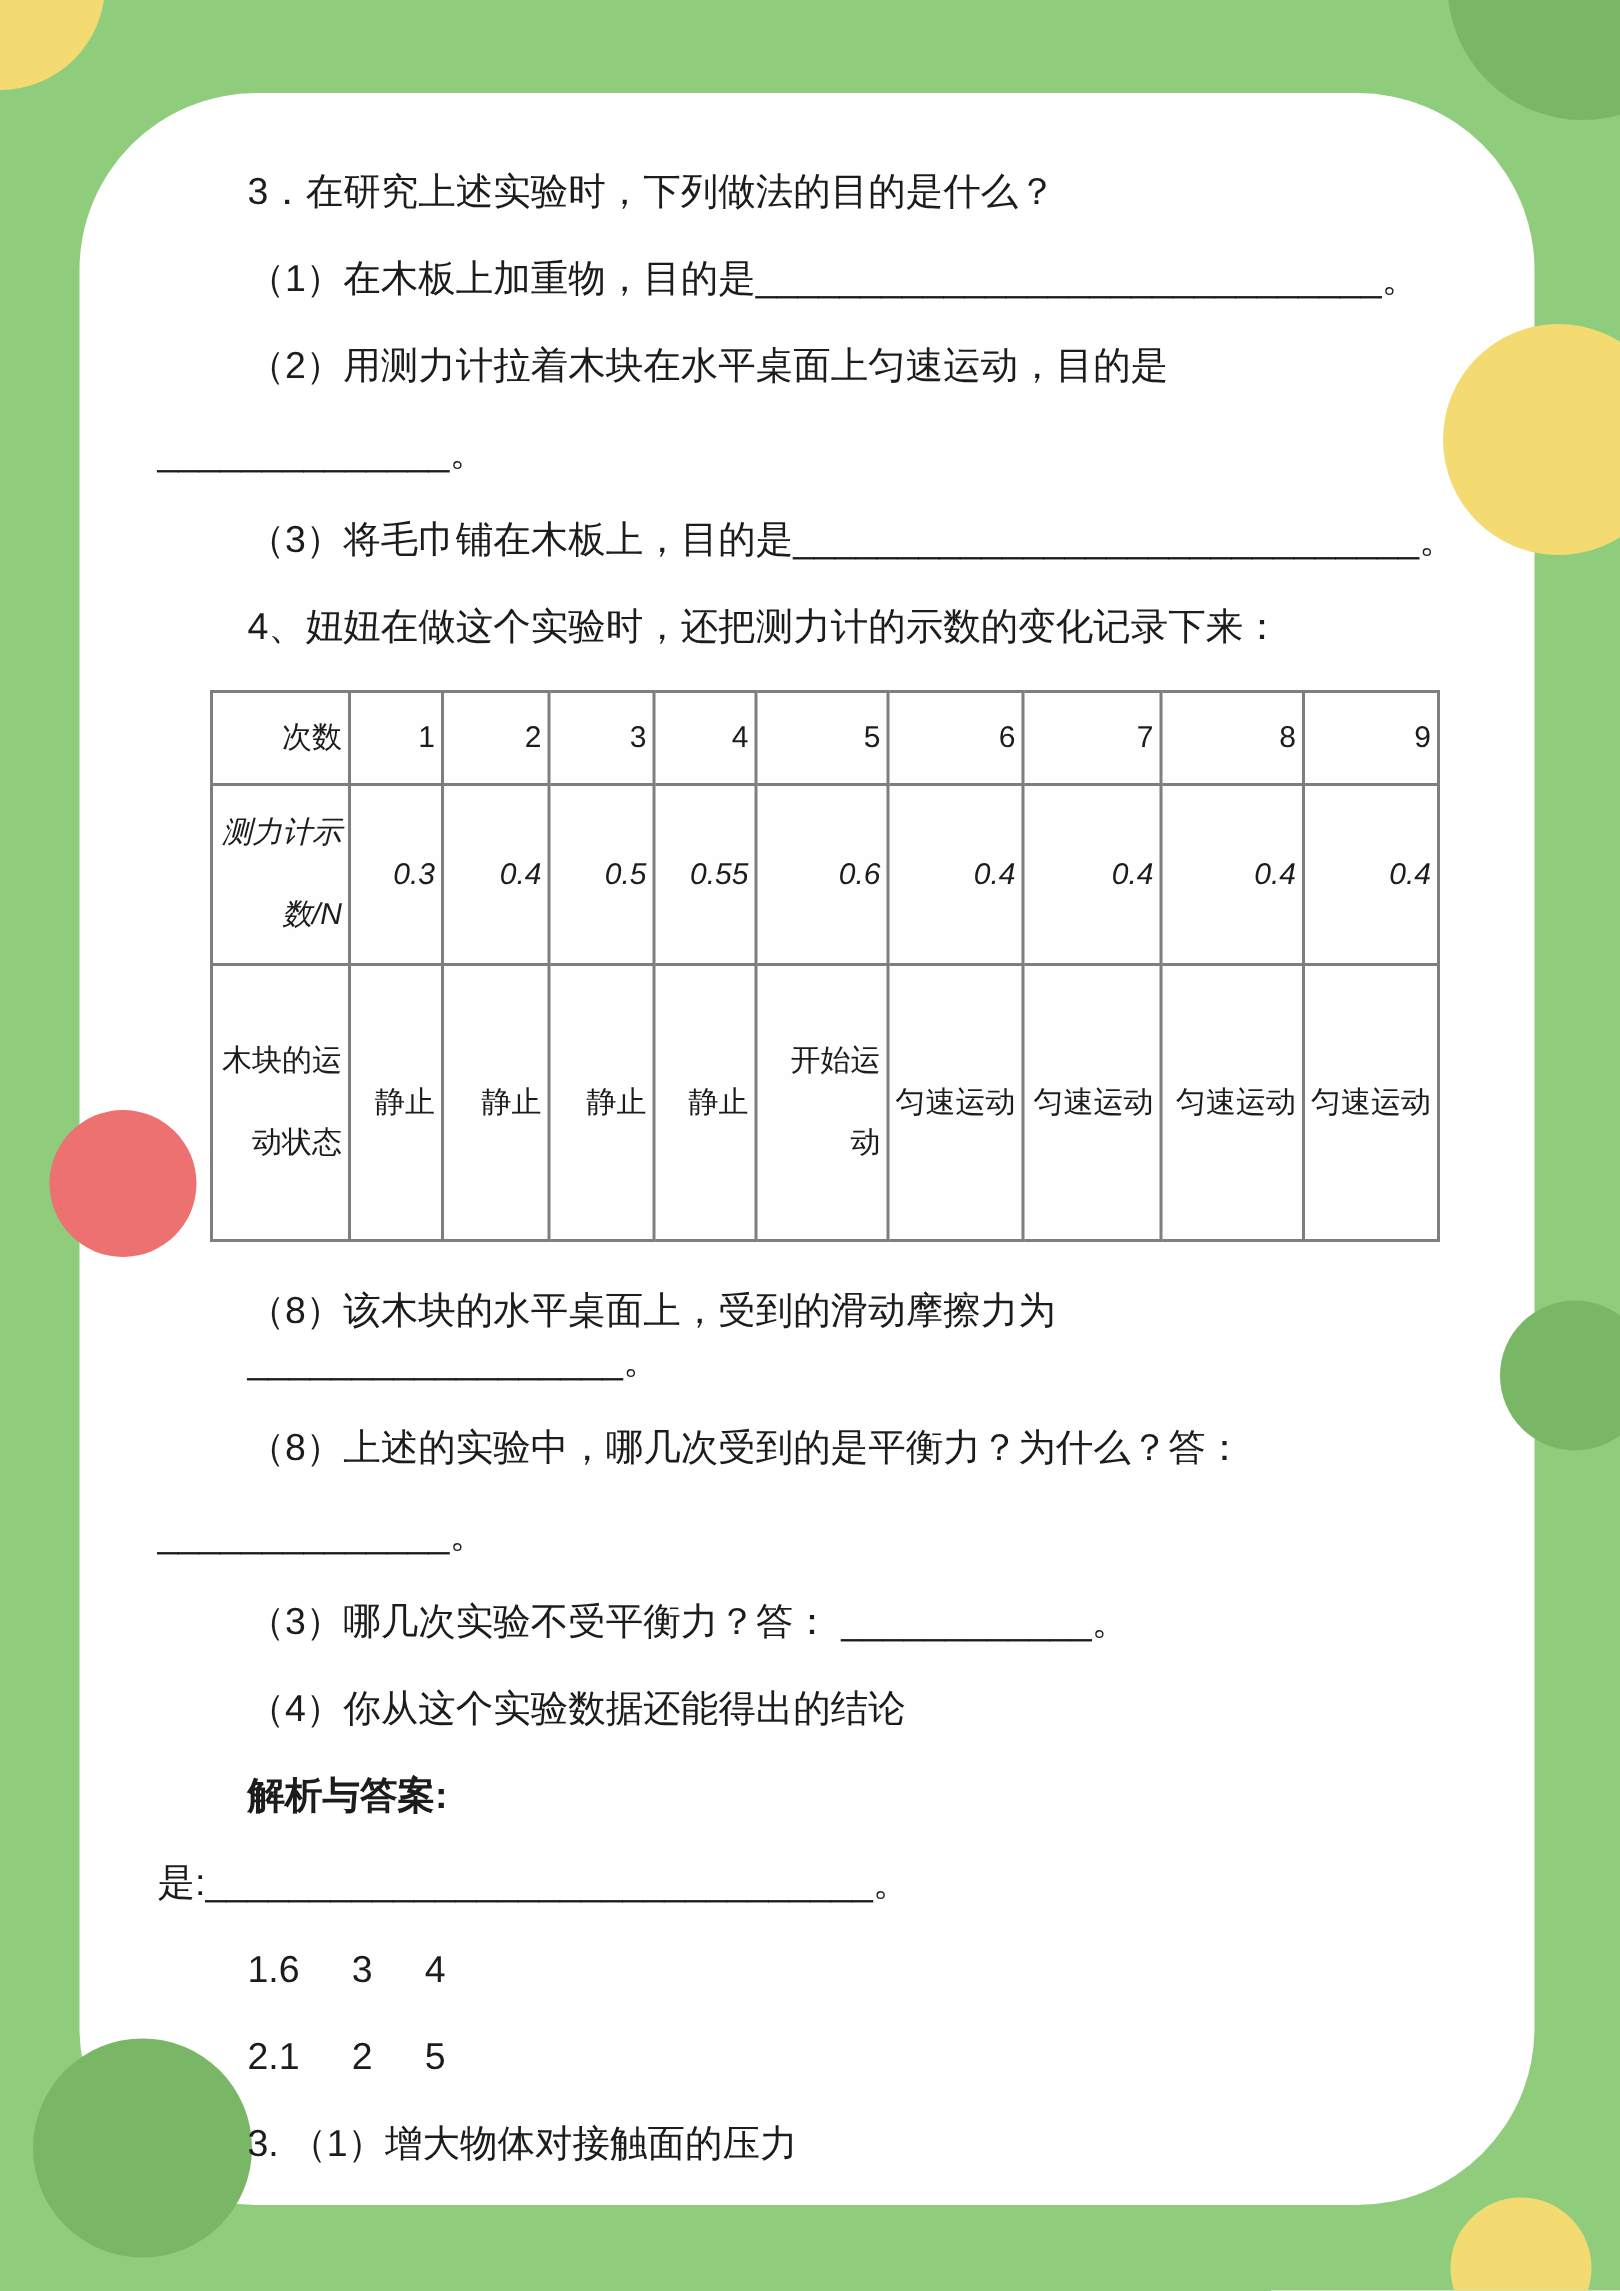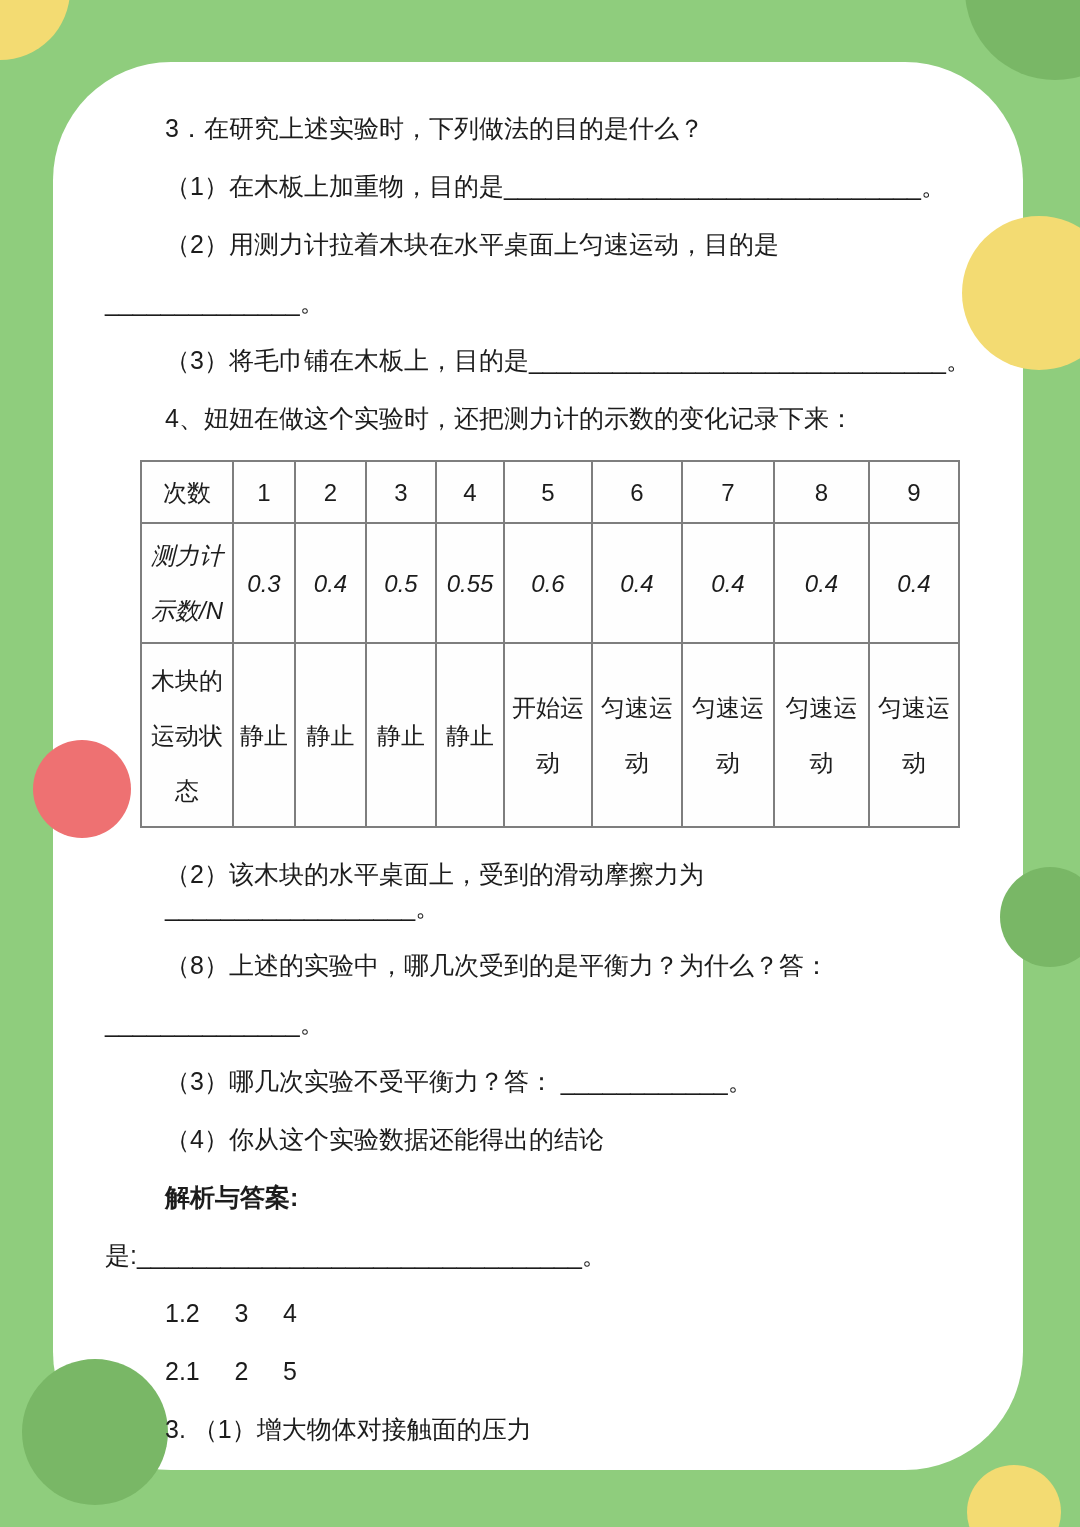--- a/index.html
+++ b/index.html
@@ -42,23 +42,23 @@
   p.bold { font-weight:bold; }
 
   table.exp {
     border-collapse:collapse;
     table-layout:fixed;
     width:818px;
     margin:3px 0 30px 35px;
   }
   table.exp td {
     border:2px solid #7e7e7e;
-    text-align:center;
+    text-align:right;
     vertical-align:middle;
-    font-size:24px;
+    font-size:20px;
     line-height:55px;
     padding:0 4px;
     word-break:break-all;
     background:#fefefe;
   }
   tr.r1 td { height:60px; }
   tr.r2 td { height:118px;font-style:italic; }
   tr.r3 td { height:182px;margin-top:26px; }
 </style>
 </head>
@@ -131,26 +131,26 @@
         <td>静止</td>
         <td>开始运动</td>
         <td>匀速运动</td>
         <td>匀速运动</td>
         <td>匀速运动</td>
         <td>匀速运动</td>
       </tr>
     </tbody>
       </table>
 
-    <p class="line ind">（2）该木块的水平桌面上，受到的滑动摩擦力为__________________。</p>
+    <p class="line ind">（8）该木块的水平桌面上，受到的滑动摩擦力为__________________。</p>
     <p class="line ind">（8）上述的实验中，哪几次受到的是平衡力？为什么？答：</p>
     <p class="line">______________。</p>
     <p class="line ind">（3）哪几次实验不受平衡力？答： ____________。</p>
     <p class="line ind">（4）你从这个实验数据还能得出的结论</p>
     <p class="line ind bold">解析与答案:</p>
 
     <p class="line">是:________________________________。</p>
-    <p class="line ind">1.2     3     4</p>
+    <p class="line ind">1.6     3     4</p>
     <p class="line ind">2.1     2     5</p>
     <p class="line ind">3. （1）增大物体对接触面的压力</p>
 
   </div>
 </div>
 
 </body></html>

